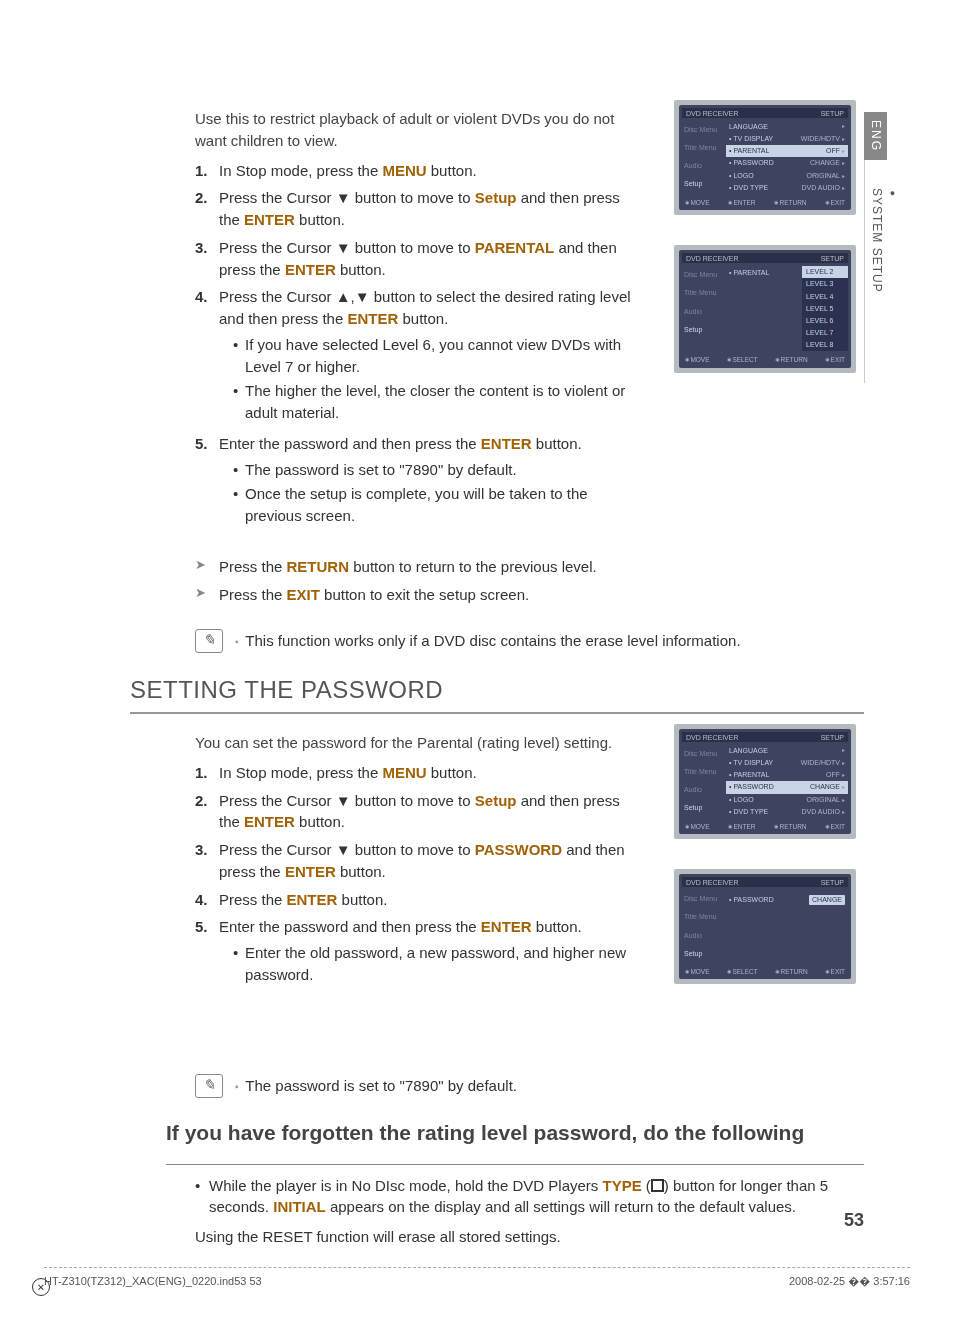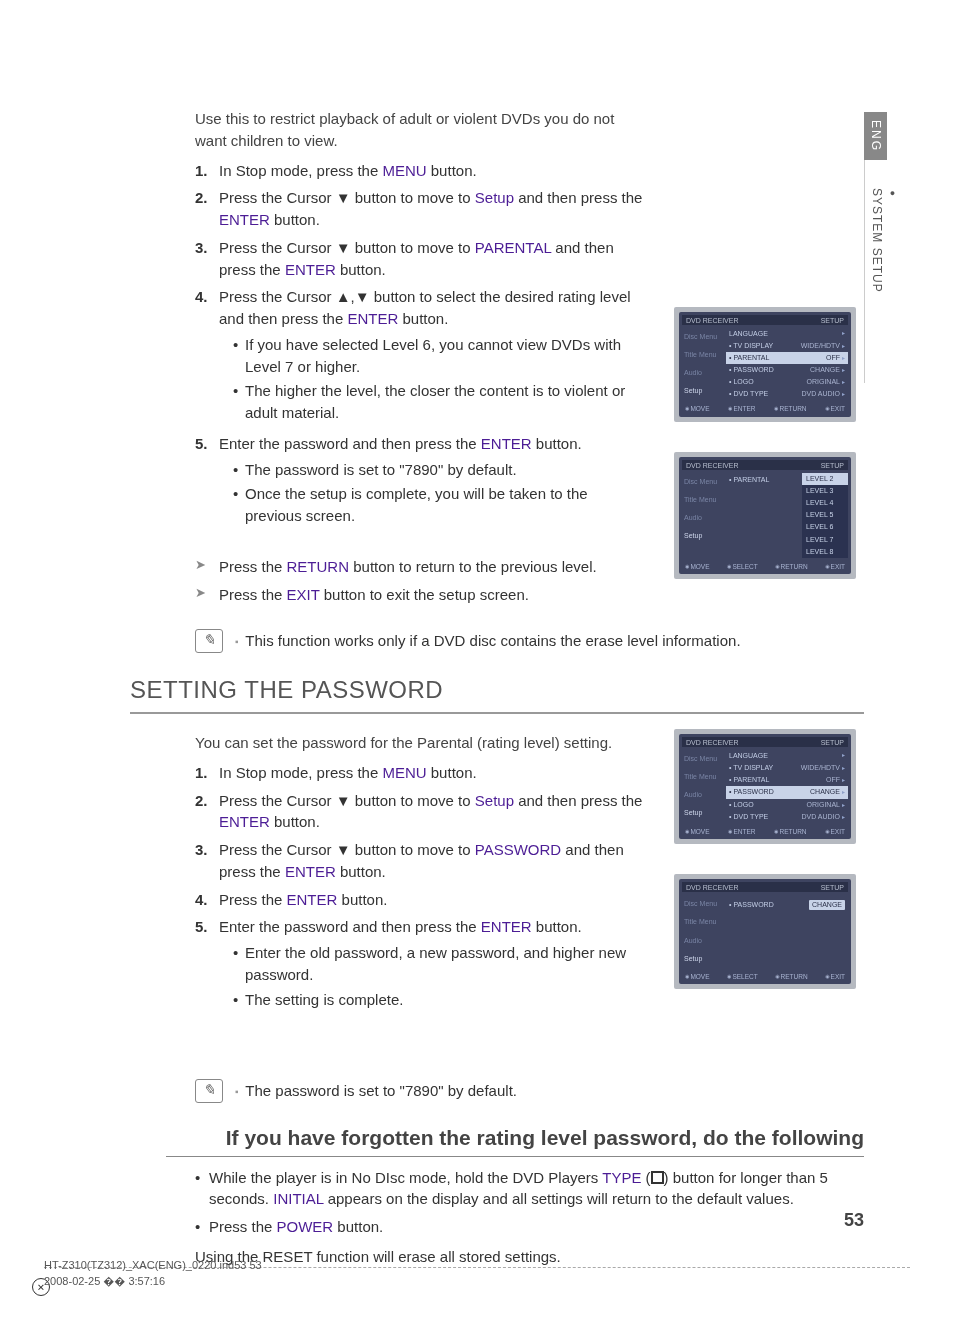--- a/index.html
+++ b/index.html
@@ -26,21 +26,20 @@
     margin-bottom: 10px;
     letter-spacing: 0.5px;
   }
   .intro {
     margin: 8px 0 8px 65px;
     color: #444;
   }
   .content-row {
     display: flex;
     gap: 30px;
-    align-items: flex-end;
   }
   .left-col { flex: 1; }
   .right-col { width: 190px; }
   ol.steps {
     list-style: none;
     margin-left: 65px;
   }
   ol.steps > li {
     display: flex;
     margin-bottom: 6px;
@@ -99,42 +98,41 @@
     color: #999;
     font-size: 10px;
     vertical-align: 1px;
     margin-right: 4px;
   }
   .sub-heading {
     font-size: 21px;
     color: #444;
     border-bottom: 1px solid #888;
     margin: 12px 0 10px 36px;
-    padding-bottom: 2px;
-    text-align: right;
+    padding-bottom: 15px;
   }
   .bullet-list {
     list-style: none;
     margin-left: 65px;
   }
   .bullet-list li {
     position: relative;
     padding-left: 14px;
     margin-bottom: 6px;
   }
   .bullet-list li::before {
     content: "•";
     position: absolute;
     left: 0;
   }
   .plain {
     margin-left: 65px;
     margin-top: 8px;
   }
-  b { font-weight: normal; color: #4c1d95; }
+  b { font-weight: bold; color: #a16207; }
   .stop-sq {
     display:inline-block;width:13px;height:13px;border:2px solid #333;vertical-align:-1px;
   }
 
   
   .osd {
     width: 182px;
     background: #b5b9c0;
     border-radius: 2px;
     padding: 5px;
@@ -255,21 +253,20 @@
     border-top: 1px dashed #aaa;
   }
   .footer-bar {
     position: absolute;
     left: 44px; right: 44px;
     bottom: 28px;
     display: flex;
     justify-content: space-between;
     font-size: 11px;
     color: #555;
-    flex-direction: column;
   }
   .reg-mark {
     position:absolute;
     left:32px; bottom:22px;
     width:18px;height:18px;border:1px solid #333;border-radius:50%;
     display:flex;align-items:center;justify-content:center;
   }
   .reg-mark::after{content:"+";transform:rotate(45deg);font-size:14px;color:#333;}
   .spacer-40 { height: 40px; }
 </style>
@@ -434,21 +431,20 @@
           </li>
         <li>
             <span class="num">4.</span>
             <span class="txt"><span>Press the </span><b>ENTER</b><span> button.</span></span>
           </li>
         <li>
             <span class="num">5.</span>
             <span class="txt"><span>Enter the password and then press the </span><b>ENTER</b><span> button.</span>
           <ul class="sub">
             <li>Enter the old password, a new password, and higher new password.</li>
-            <li>The setting is complete.</li>
           </ul>
         </span>
           </li>
       </ol>
     </div>
     <div class="right-col">
 
       <div class="osd">
         <div class="osd-inner">
           <div class="osd-titlebar">
@@ -532,21 +528,20 @@
 
   <div class="spacer-40"></div>
   <div class="note-block">
     <div class="note-icon">✎</div>
     <div class="note-text">The password is set to "7890" by default.</div>
   </div>
 
   <h3 class="sub-heading">If you have forgotten the rating level password, do the following</h3>
   <ul class="bullet-list">
     <li><span>While the player is in No DIsc mode, hold the DVD Players </span><b>TYPE</b><span> (</span><span class="stop-sq"></span><span>) button for longer than 5 seconds. </span><b>INITIAL</b><span> appears on the display and all settings will return to the default values.</span></li>
-    <li><span>Press the </span><b>POWER</b><span> button.</span></li>
   </ul>
   <div class="plain">Using the RESET function will erase all stored settings.</div>
 
 </div>
 
 <div class="page-num">53</div>
 <div class="footer-line"></div>
 <div class="reg-mark"></div>
 <div class="footer-bar">
   <span>HT-Z310(TZ312)_XAC(ENG)_0220.ind53   53</span>

